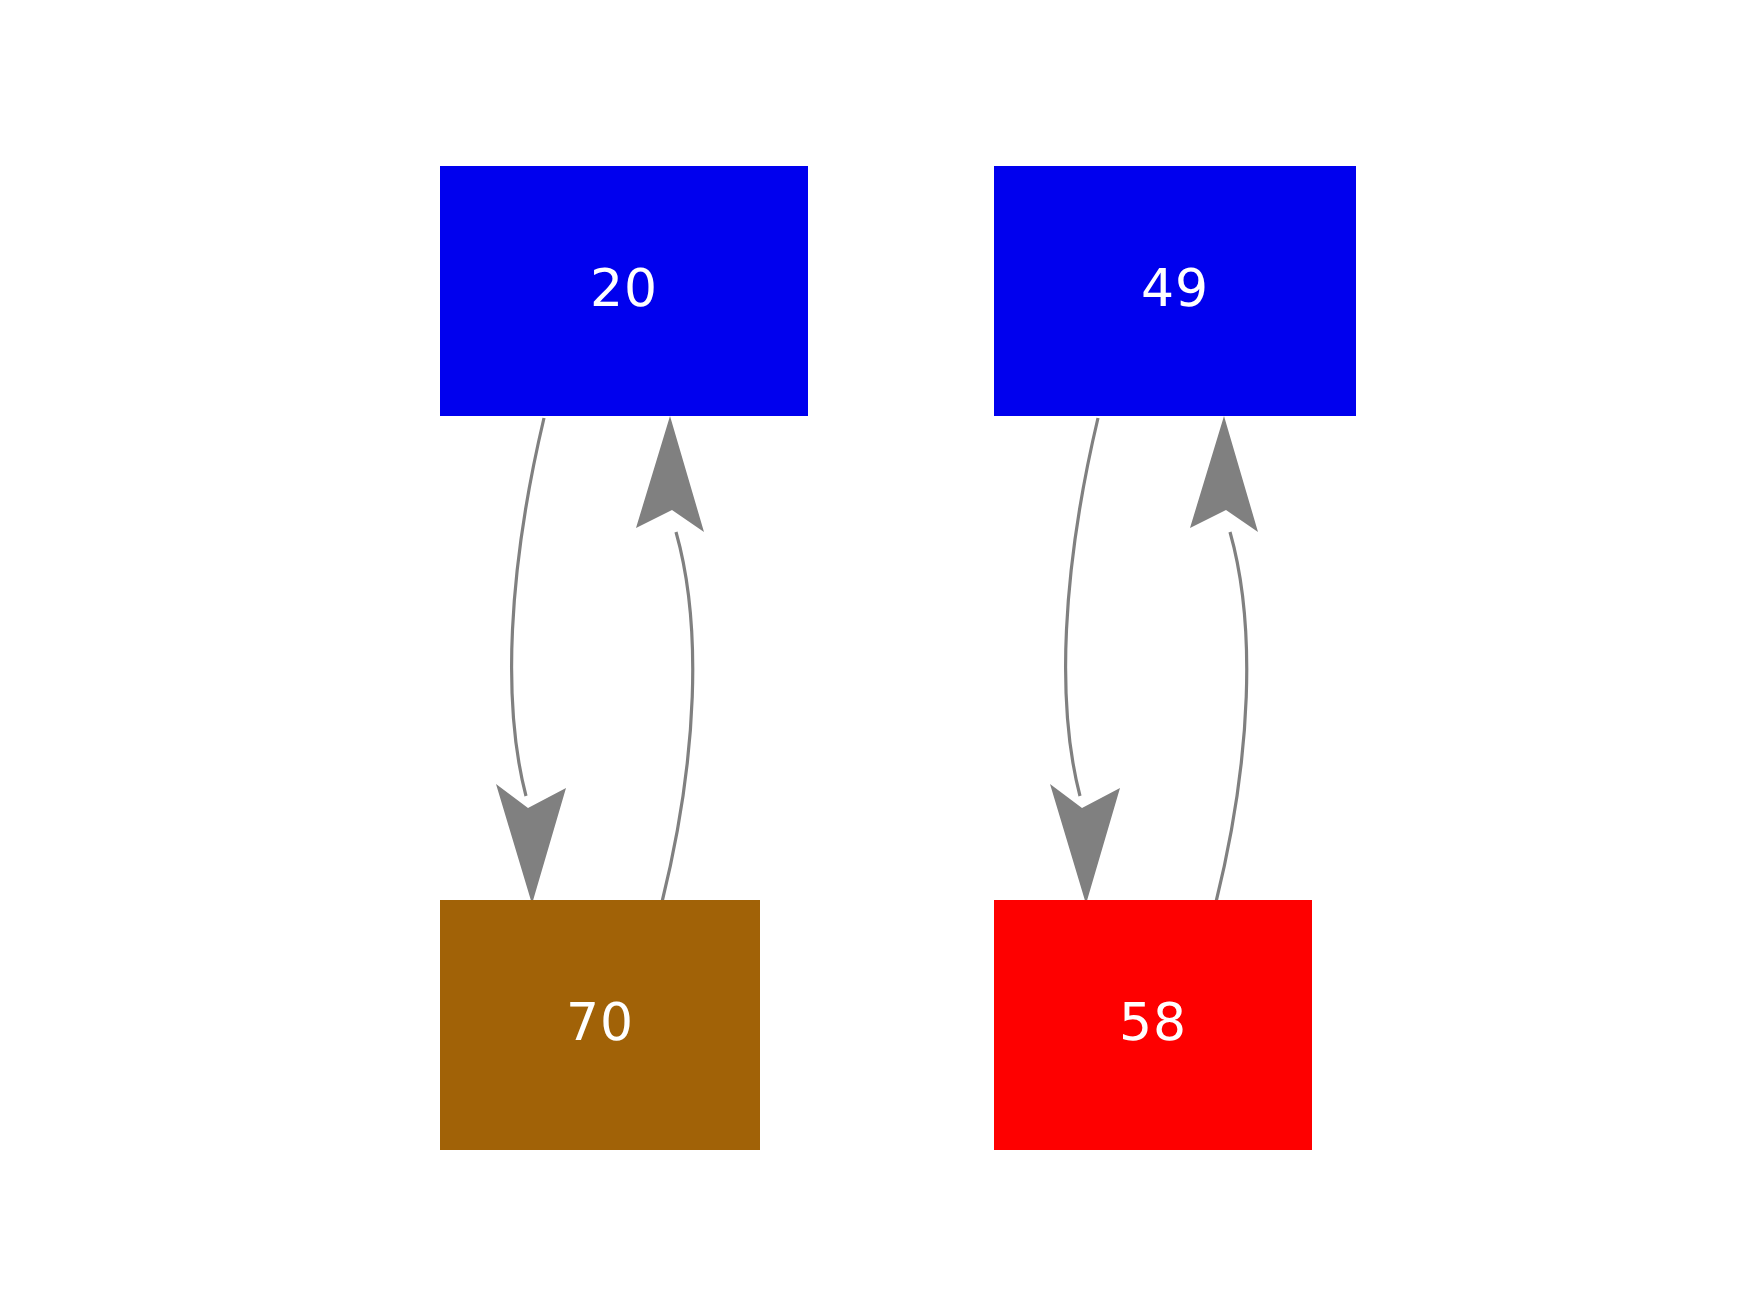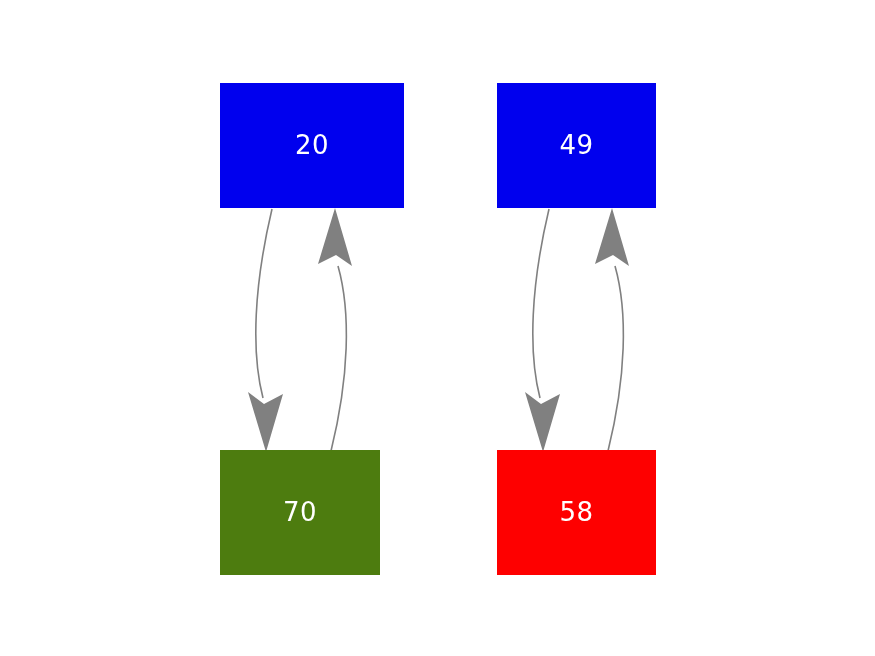--- a/index.html
+++ b/index.html
@@ -65,25 +65,25 @@
     <g>
       <path d="M 608,451 C 626,378 628,312 615,266" fill="none" stroke="#808080" stroke-width="1.6"></path>
       <path d="M 612,208 L 629,266 L 613,255 L 595,264 Z" fill="#808080"></path>
     </g>
   </svg>
 
   <div class="node" id="n0" style="left: 220px; top: 83px; width: 184px; height: 125px; background: rgb(0, 0, 238); color: rgb(255, 255, 255);">
     <span class="node-label">20</span>
   </div>
 
-  <div class="node" id="n1" style="left: 220px; top: 450px; width: 160px; height: 125px; background: #4d7c0f; color: rgb(255, 255, 255);">
+  <div class="node" id="n1" style="left: 220px; top: 450px; width: 160px; height: 125px; background: #a16207; color: rgb(255, 255, 255);">
     <span class="node-label">70</span>
   </div>
 
-  <div class="node" id="n2" style="left: 497px; top: 83px; width: 159px; height: 125px; background: rgb(0, 0, 238); color: rgb(255, 255, 255);">
+  <div class="node" id="n2" style="left: 497px; top: 83px; width: 181px; height: 125px; background: rgb(0, 0, 238); color: rgb(255, 255, 255);">
     <span class="node-label">49</span>
   </div>
 
   <div class="node" id="n3" style="left: 497px; top: 450px; width: 159px; height: 125px; background: rgb(254, 0, 0); color: #ffffff;">
     <span class="node-label">58</span>
   </div>
 
 </div>
 
 </body></html>

